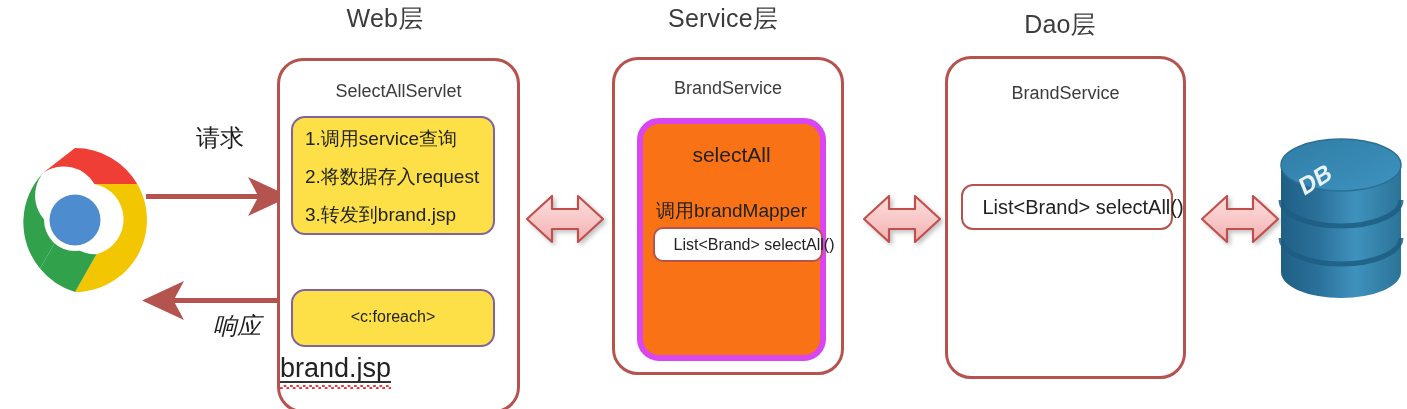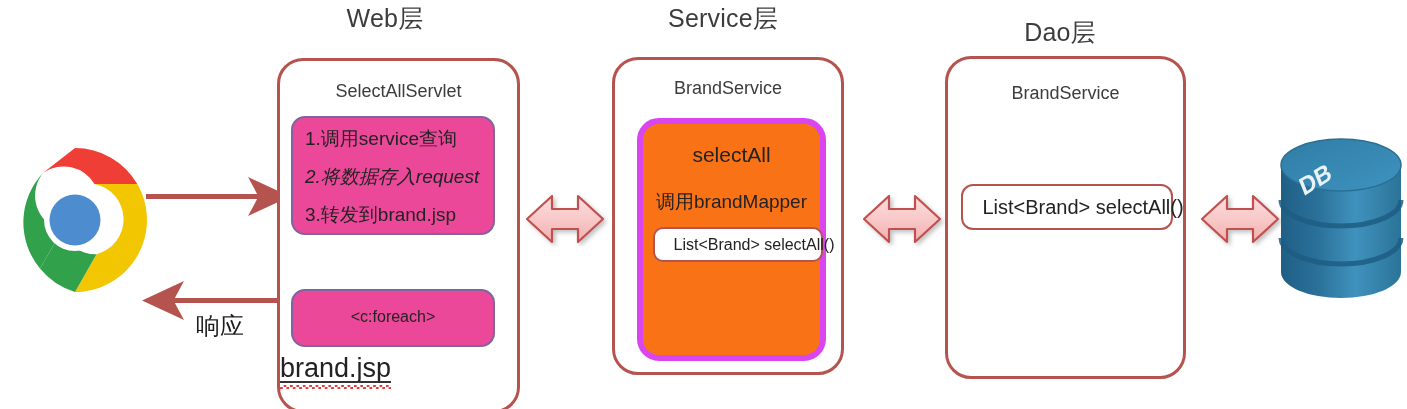--- a/index.html
+++ b/index.html
@@ -36,21 +36,21 @@
     font-size:18px;
     color:#3c3c3c;
     white-space:nowrap;
   }
 
   
   .inner-purple{
     position:absolute;
     border:2.5px solid #7f649f;
     border-radius:14px;
-    background:#ec4899;
+    background:#fde047;
     box-sizing:border-box;
   }
   .inner-red{
     position:absolute;
     border:6px solid #d946ef;
     border-radius:22px;
     background:#f97316;
     box-sizing:border-box;
   }
   .pill-red{
@@ -104,21 +104,21 @@
     position:absolute;font-size:24px;color:#1c1c1c;white-space:nowrap;text-align:center;
   }
 </style>
 </head>
 <body>
 
 <div class="stage">
 
   <div class="layer-title" style="left:315px;top:2px;width:140px;">Web层</div>
   <div class="layer-title" style="left:648px;top:2px;width:150px;">Service层</div>
-  <div class="layer-title" style="left:995px;top:16px;width:130px;text-align:center;">Dao层</div>
+  <div class="layer-title" style="left:995px;top:8px;width:130px;text-align:center;">Dao层</div>
 
   <svg class="overlay" viewBox="0 0 1407 409">
     <defs>
       <linearGradient id="arrowGrad" x1="0" y1="0" x2="0" y2="1">
         <stop offset="0%" stop-color="#fbdede"></stop>
         <stop offset="55%" stop-color="#f8c6c6"></stop>
         <stop offset="100%" stop-color="#f3b0b0"></stop>
       </linearGradient>
       <linearGradient id="arrowGradV" x1="0" y1="0" x2="1" y2="0">
         <stop offset="0%" stop-color="#fbdede"></stop>
@@ -193,46 +193,47 @@
 
       <path d="M1281,200 A60,26 0 0 0 1401,200" fill="none" stroke="#1d5d83" stroke-width="5" opacity=".85"></path>
       <path d="M1281,238 A60,26 0 0 0 1401,238" fill="none" stroke="#1d5d83" stroke-width="5" opacity=".85"></path>
 
       <ellipse cx="1341" cy="165" rx="60" ry="26" fill="url(#dbTop)" stroke="#2b6f95" stroke-width="1.5"></ellipse>
 
       <text x="1341" y="172" text-anchor="middle" transform="rotate(-32 1341 166) skewX(-10)" font-family="Liberation Sans, sans-serif" font-size="24" font-weight="bold" fill="#e8f2f8">DB</text>
     </g>
   </svg>
 
-  <div class="side-label" style="left:175px;top:310px;width:90px;">响应</div>
+  <div class="side-label" style="left:175px;top:122px;width:90px;">请求</div>
+  <div class="side-label" style="left:192px;top:310px;width:90px;font-style:italic;">响应</div>
 
   <div class="layer-box" style="left:277px;top:58px;width:243px;height:355px;">
     <div class="box-title" style="top:20px;">SelectAllServlet</div>
 
     <div class="inner-purple" style="left:11px;top:55px;width:204px;height:119px;">
       <div class="step" style="top:8px;">1.调用service查询</div>
-      <div class="step" style="top:46px;font-style:italic;">2.将数据存入request</div>
+      <div class="step" style="top:46px;">2.将数据存入request</div>
       <div class="step" style="top:84px;">3.转发到brand.jsp</div>
     </div>
 
     <div class="inner-purple" style="left:11px;top:228px;width:204px;height:58px;">
       <div class="centered-text" style="top:17px;font-size:16px;">&lt;c:foreach&gt;</div>
     </div>
 
     <div class="squiggle" style="top:292px;">
       <span>brand.jsp</span>
     </div>
   </div>
 
   <div class="layer-box" style="left:612px;top:57px;width:232px;height:318px;">
     <div class="box-title" style="top:18px;">BrandService</div>
 
     <div class="inner-red" style="left:22px;top:58px;width:189px;height:243px;">
       <div class="centered-text" style="top:19px;font-size:21px;">selectAll</div>
-      <div class="centered-text" style="top:65px;font-size:19px;">调用brandMapper</div>
+      <div class="centered-text" style="top:74px;font-size:19px;">调用brandMapper</div>
 
       <div class="pill-red" style="left:10px;top:103px;width:170px;height:35px;">
         <span style="font-size:16px;color:#222;white-space:nowrap;">List&lt;Brand&gt; selectAll()</span>
       </div>
     </div>
   </div>
 
   <div class="layer-box" style="left:945px;top:56px;width:241px;height:323px;">
     <div class="box-title" style="top:24px;">BrandService</div>
 

